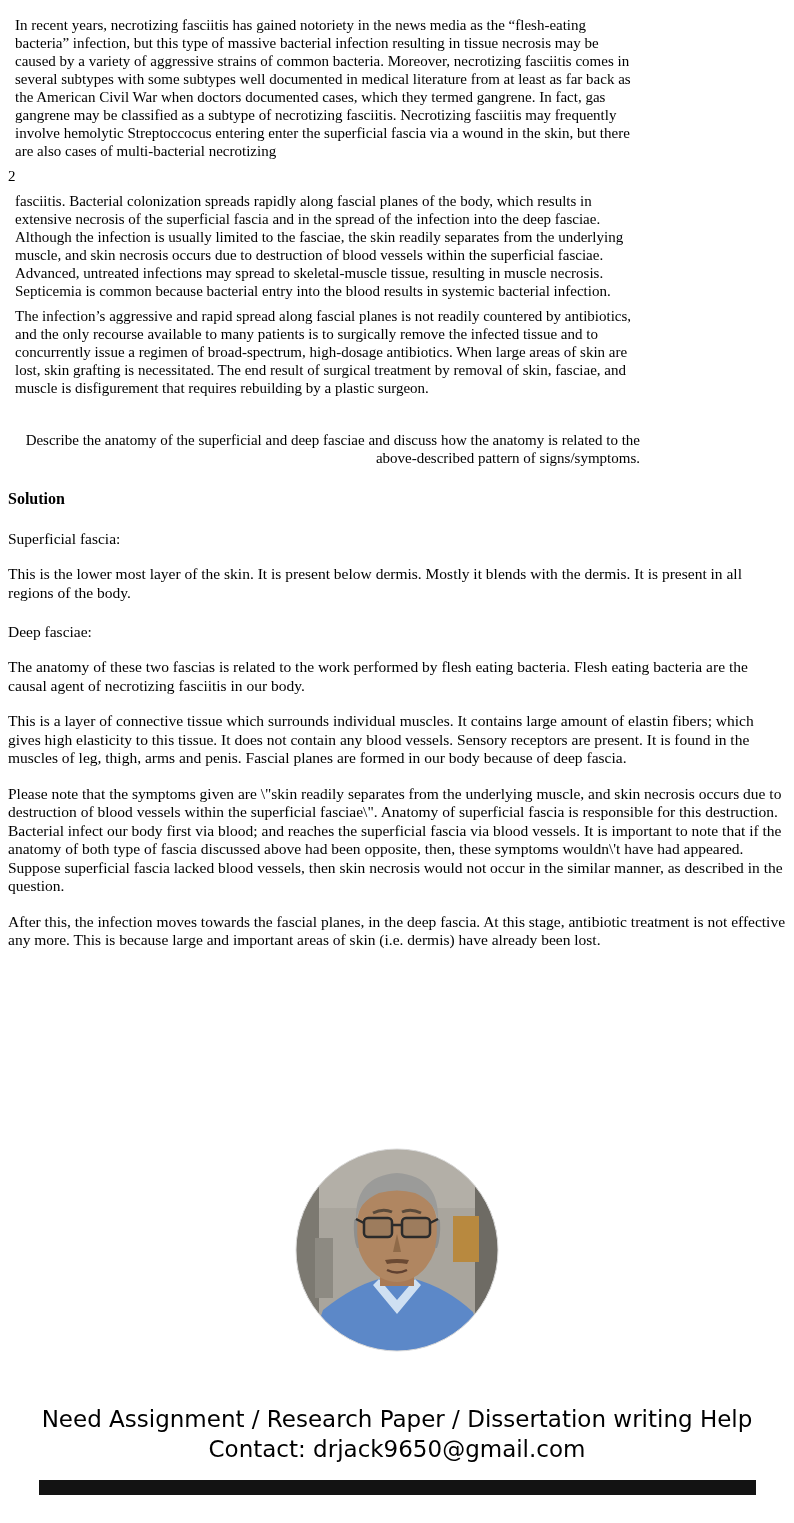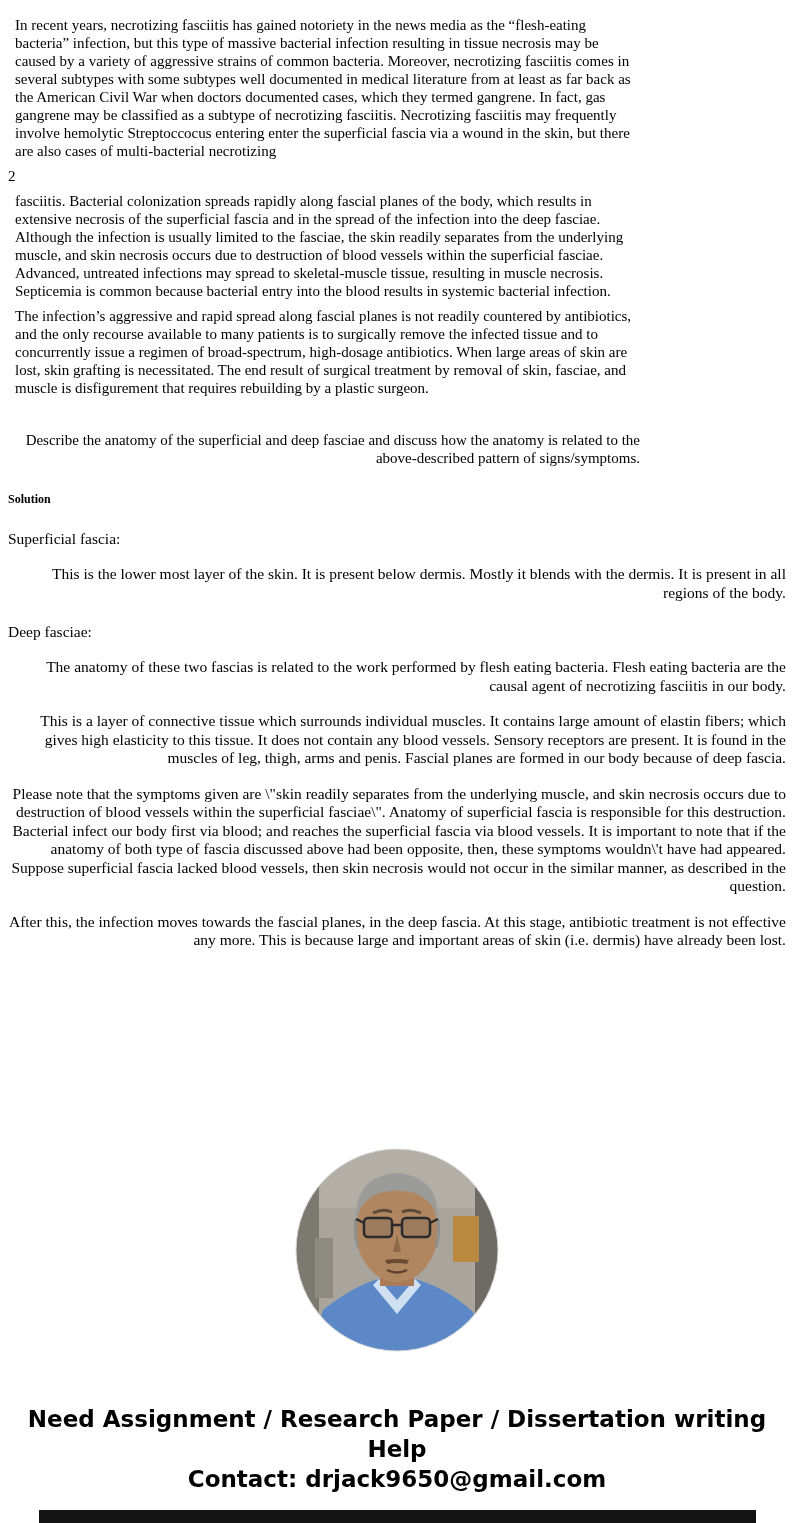--- a/index.html
+++ b/index.html
@@ -10,30 +10,30 @@
   }
   .page { padding:9px 8px 0 8px; }
 
   .narrow { width:632px; font-size:15px; line-height:18px; }
   .title { font-size:15px; }
   .intro-para { margin:7px; }
   .pageno { }
   .question { margin-top:34px;text-align:right; }
 
   .wide { width:778px; font-size:15.5px; line-height:18.5px; }
-  h2.solution-h { font-size:12px; line-height:20px; margin-top:22px; font-weight:bold; }
+  h2.solution-h { font-size:16px; line-height:20px; margin-top:22px; font-weight:bold; }
   h3.sub-h { font-size:15.5px; line-height:18px; margin-top:21px; font-weight:normal; }
-  p.wp { margin-top:17px;text-align:right; }
+  p.wp { margin-top:17px; }
 
   .avatar-wrap { margin-top:198px; text-align:center; }
   .avatar-wrap svg { display:inline-block; }
 
   .footer {
     margin:48px auto 0; width:744px; text-align:center;
-    font-family:"DejaVu Sans", sans-serif; font-weight:bold;
+    font-family:"DejaVu Sans", sans-serif; font-weight:normal;
     font-size:23px; line-height:30px; color:#000;
   }
   .bottom-bar { height:15px; margin:16px 30px 0 31px; }
 </style>
 </head>
 <body>
 
 <div class="page">
 
   <div class="narrow">

